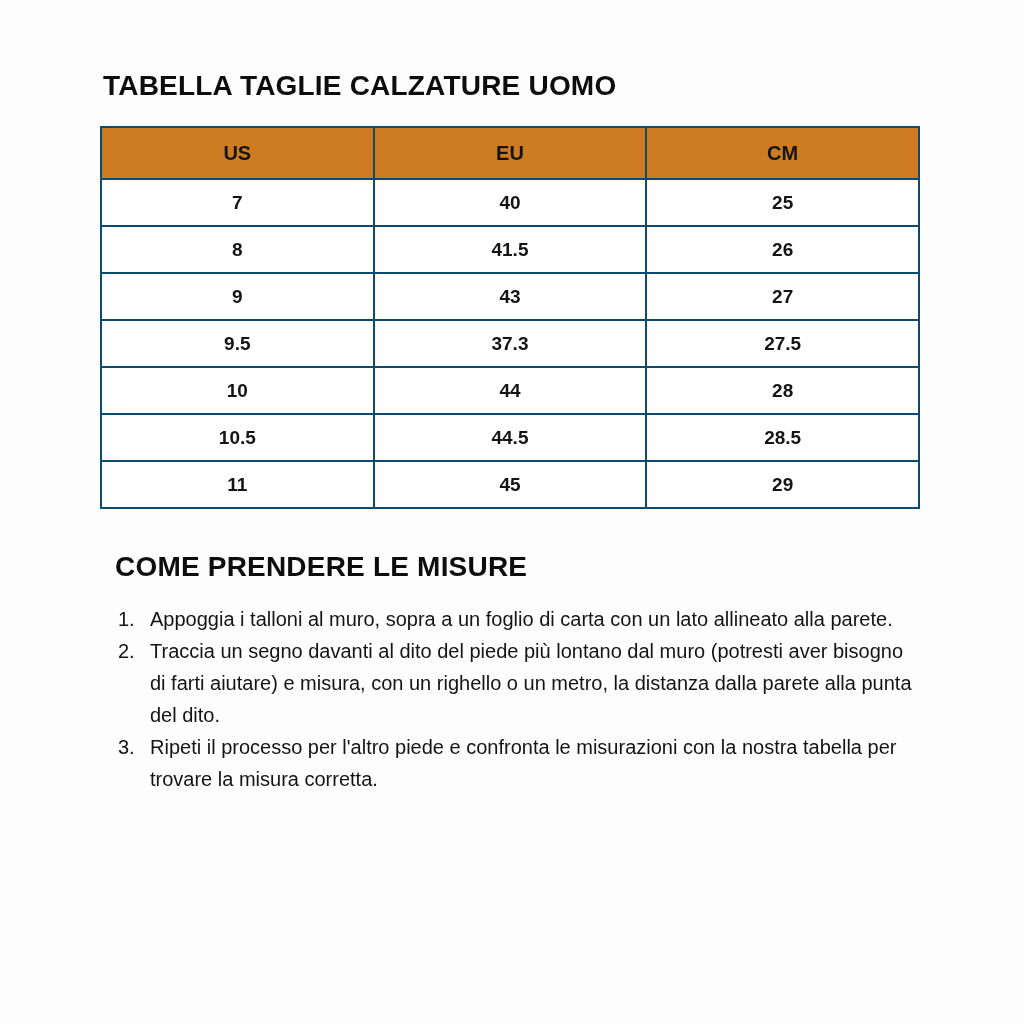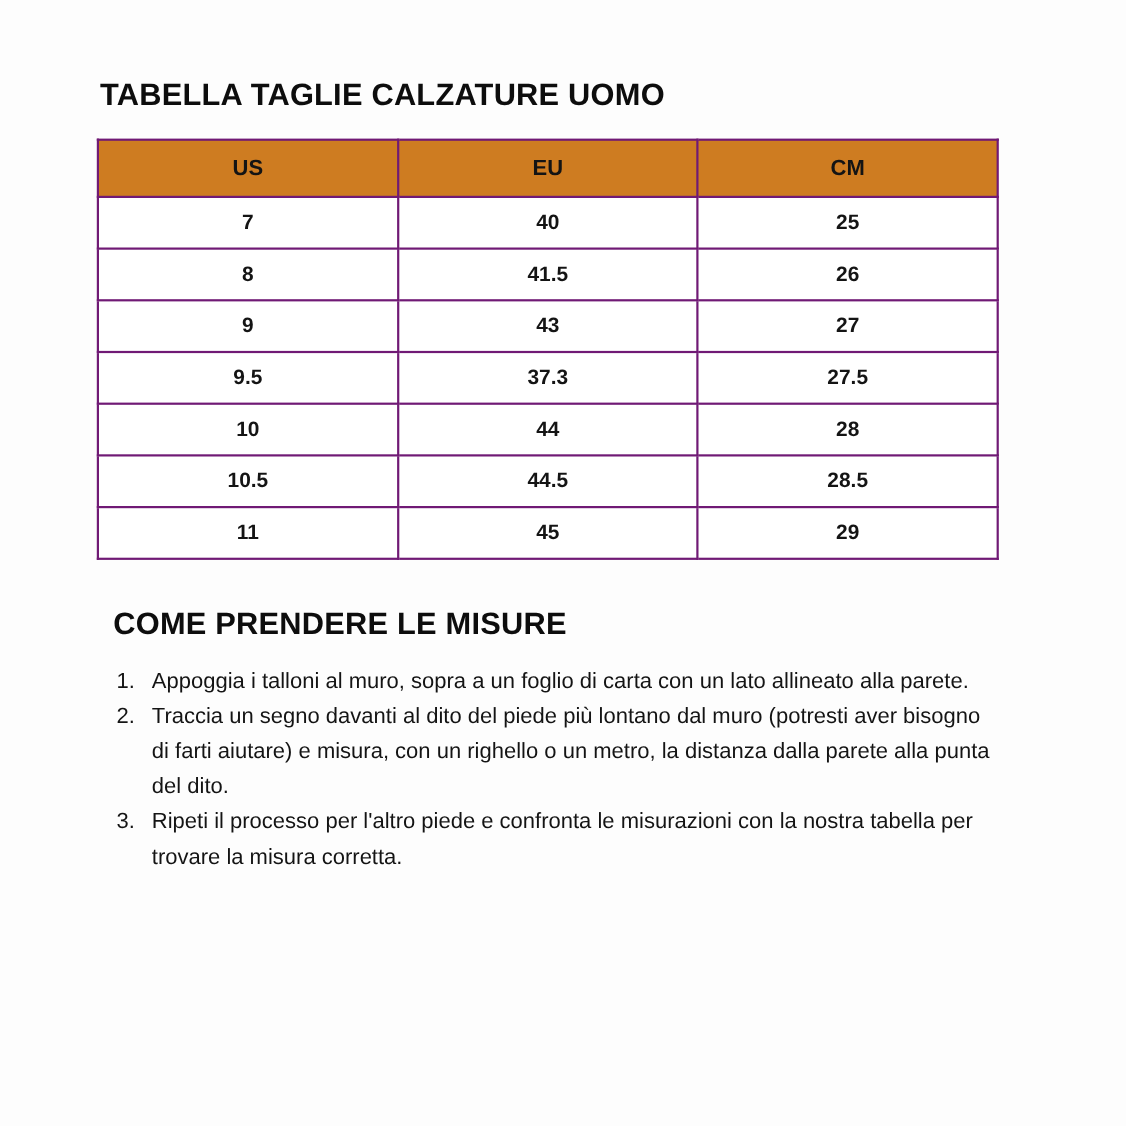--- a/index.html
+++ b/index.html
@@ -11,39 +11,39 @@
   }
   .page {
     position: relative;
     width: 1024px;
     height: 1024px;
     background: #fdfdfd;
     overflow: hidden;
   }
   .content {
     position: absolute;
-    left: 88px;
+    left: 100px;
     top: 0;
     width: 820px;
   }
   h1.page-title {
     margin: 70px 0 24px 3px;
     font-size: 28px;
     font-weight: bold;
     letter-spacing: 0.2px;
     color: #0d0d0d;
   }
   table.size-table {
     border-collapse: collapse;
     width: 820px;
     table-layout: fixed;
   }
   table.size-table th,
   table.size-table td {
-    border: 2px solid #701a75;
+    border: 2px solid #0c4a6e;
     text-align: center;
     font-weight: bold;
     font-size: 19px;
     color: #141414;
     padding: 0;
   }
   table.size-table th {
     background: var(--header-bg, #ce7c21);
     height: 50px;
     font-size: 20px;

